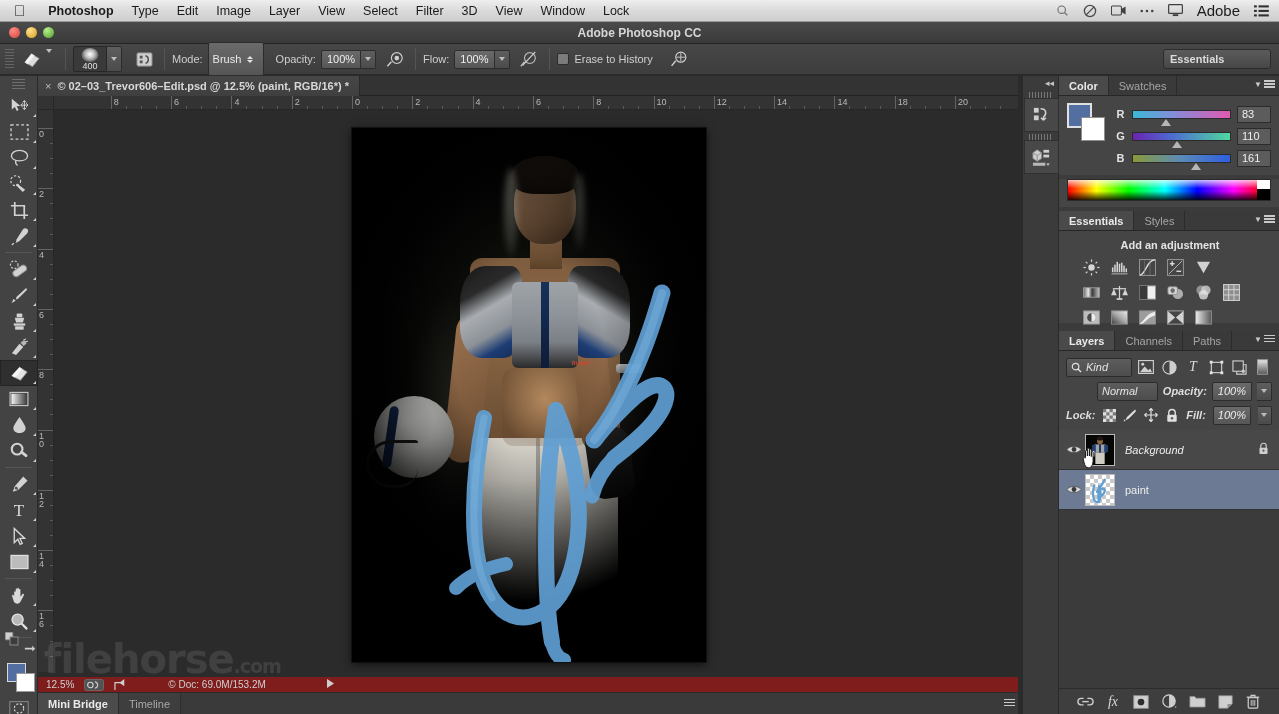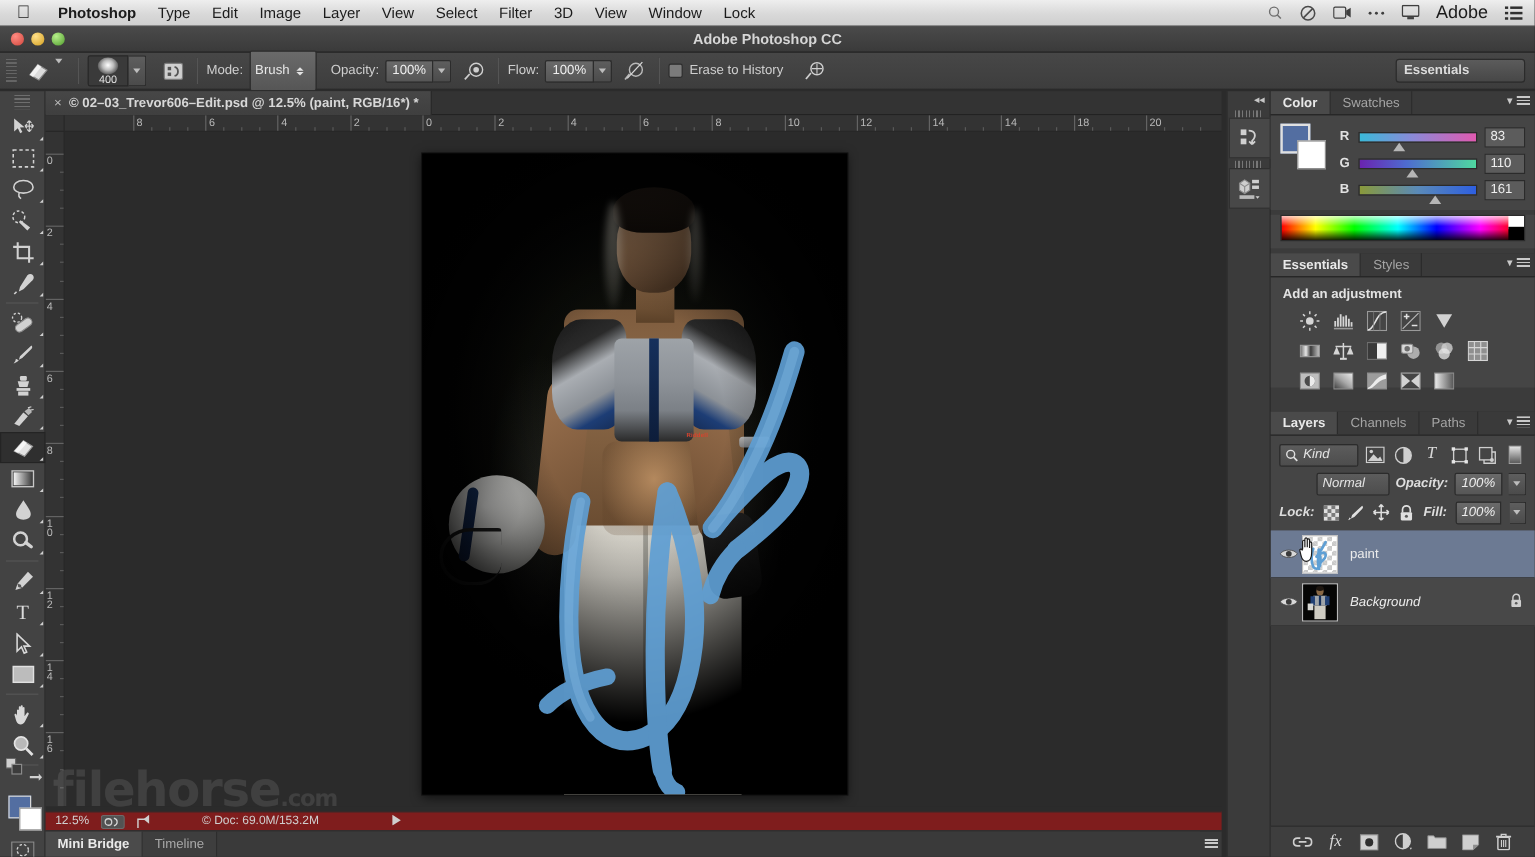--- a/index.html
+++ b/index.html
@@ -969,21 +969,21 @@
       </div>
       <div class="ptab">
         <span>Styles</span>
       </div>
       <div style="flex:1;background:#3a3a3a;"></div>
       <div class="pmenu">
           <span style="font-size:8px;">▼</span>
           <span class="hamb"></span>
         </div>
     </div>
-    <div class="panel-body" style="height:92px;">
+    <div class="panel-body" style="height:92px;text-align:center;">
       <div class="adj-title">Add an adjustment</div>
 
       <div class="adj-grid">
         <span class="adj-ico">
           <svg width="17" height="17" viewBox="0 0 18 18">
               <circle cx="9" cy="9" r="3.4" fill="#d5d5d5"></circle>
               <g stroke="#d5d5d5" stroke-width="1.3">
                 <line x1="9" y1="0.5" x2="9" y2="3"></line>
                 <line x1="9" y1="15" x2="9" y2="17.5"></line>
                 <line x1="0.5" y1="9" x2="3" y2="9"></line>
@@ -1132,21 +1132,21 @@
                   <stop offset="0" stop-color="#ededed"></stop>
                   <stop offset="1" stop-color="#555"></stop>
                 </linearGradient>
               </defs>
             </svg>
         </span>
       </div>
     </div>
   </div>
 
-  <div style="margin-top:20px;position:relative;">
+  <div style="margin-top:8px;position:relative;">
     <div class="panel-tabs">
       <div class="ptab active">
         <span>Layers</span>
       </div>
       <div class="ptab">
         <span>Channels</span>
       </div>
       <div class="ptab">
         <span>Paths</span>
       </div>
@@ -1263,40 +1263,20 @@
         </span>
         <span style="margin-left:auto;font-size:11px;color:#dedede;font-weight:bold;">Fill:</span>
         <span class="numbox" style="min-width:36px;">100%</span>
         <span class="dbtn">
             <i class="caret"></i>
           </span>
       </div>
     </div>
 
     <div style="background:#484848;">
-      <div class="layer selected">
-        <span class="eye">
-          <svg width="16" height="11" viewBox="0 0 17 12">
-              <path d="M0.8 6 C3.5 1.5 13.5 1.5 16.2 6 C13.5 10.5 3.5 10.5 0.8 6 Z" fill="#d8d8d8" stroke="#4a4a4a" stroke-width=".8"></path>
-              <circle cx="8.5" cy="6" r="2.6" fill="#3a3a3a"></circle>
-            </svg>
-        </span>
-        <span class="thumb">
-          <i class="checker"></i>
-          <svg viewBox="0 0 30 32" style="position:absolute;inset:0;width:100%;height:100%;">
-            <g fill="none" stroke="#5f9fd4" stroke-width="2.4" stroke-linecap="round">
-              <path d="M20 5 C17 11 14 15 12 18"></path>
-              <path d="M12 18 C15 15 19 13 20 16 C21 19 17 22 14 24"></path>
-              <path d="M9 11 C7 16 7 23 9 27 C11 30 14 29 15 26 C16 22 15 16 14 12"></path>
-              <path d="M14 12 C13 19 13 25 14 29"></path>
-            </g>
-          </svg>
-        </span>
-        <span class="lname">paint</span>
-      </div>
       <div class="layer">
         <span class="eye">
           <svg width="16" height="11" viewBox="0 0 17 12">
               <path d="M0.8 6 C3.5 1.5 13.5 1.5 16.2 6 C13.5 10.5 3.5 10.5 0.8 6 Z" fill="#d8d8d8" stroke="#4a4a4a" stroke-width=".8"></path>
               <circle cx="8.5" cy="6" r="2.6" fill="#3a3a3a"></circle>
             </svg>
         </span>
         <span class="thumb" style="background:#050505;">
           <svg viewBox="0 0 30 32" style="position:absolute;inset:0;width:100%;height:100%;">
             <rect width="30" height="32" fill="#060605"></rect>
@@ -1311,20 +1291,40 @@
           </svg>
         </span>
         <span class="lname bgi">Background</span>
         <span class="lock-badge">
           <svg width="11" height="13" viewBox="0 0 12 14">
               <path d="M3 6.5 L3 4.4 C3 2.6 4.4 1.3 6 1.3 C7.6 1.3 9 2.6 9 4.4 L9 6.5" fill="none" stroke="#cfcfcf" stroke-width="1.3"></path>
               <rect x="1.6" y="6.3" width="8.8" height="6.6" rx="1" fill="#cfcfcf"></rect>
               <circle cx="6" cy="9.4" r="1.2" fill="#5a5a5a"></circle>
             </svg>
         </span>
+      </div>
+      <div class="layer selected">
+        <span class="eye">
+          <svg width="16" height="11" viewBox="0 0 17 12">
+              <path d="M0.8 6 C3.5 1.5 13.5 1.5 16.2 6 C13.5 10.5 3.5 10.5 0.8 6 Z" fill="#d8d8d8" stroke="#4a4a4a" stroke-width=".8"></path>
+              <circle cx="8.5" cy="6" r="2.6" fill="#3a3a3a"></circle>
+            </svg>
+        </span>
+        <span class="thumb">
+          <i class="checker"></i>
+          <svg viewBox="0 0 30 32" style="position:absolute;inset:0;width:100%;height:100%;">
+            <g fill="none" stroke="#5f9fd4" stroke-width="2.4" stroke-linecap="round">
+              <path d="M20 5 C17 11 14 15 12 18"></path>
+              <path d="M12 18 C15 15 19 13 20 16 C21 19 17 22 14 24"></path>
+              <path d="M9 11 C7 16 7 23 9 27 C11 30 14 29 15 26 C16 22 15 16 14 12"></path>
+              <path d="M14 12 C13 19 13 25 14 29"></path>
+            </g>
+          </svg>
+        </span>
+        <span class="lname">paint</span>
       </div>
     </div>
   </div>
 
   <div id="layerfooter">
     <span class="lf-ico">
       <svg width="17" height="12" viewBox="0 0 18 12">
           <path d="M7 2.2 L4.4 2.2 C2.2 2.2 1 3.6 1 5.6 C1 7.6 2.2 9 4.4 9 L7 9" fill="none" stroke="#cfcfcf" stroke-width="1.5"></path>
           <path d="M11 2.2 L13.6 2.2 C15.8 2.2 17 3.6 17 5.6 C17 7.6 15.8 9 13.6 9 L11 9" fill="none" stroke="#cfcfcf" stroke-width="1.5"></path>
           <line x1="5.6" y1="5.6" x2="12.4" y2="5.6" stroke="#cfcfcf" stroke-width="1.5"></line>

